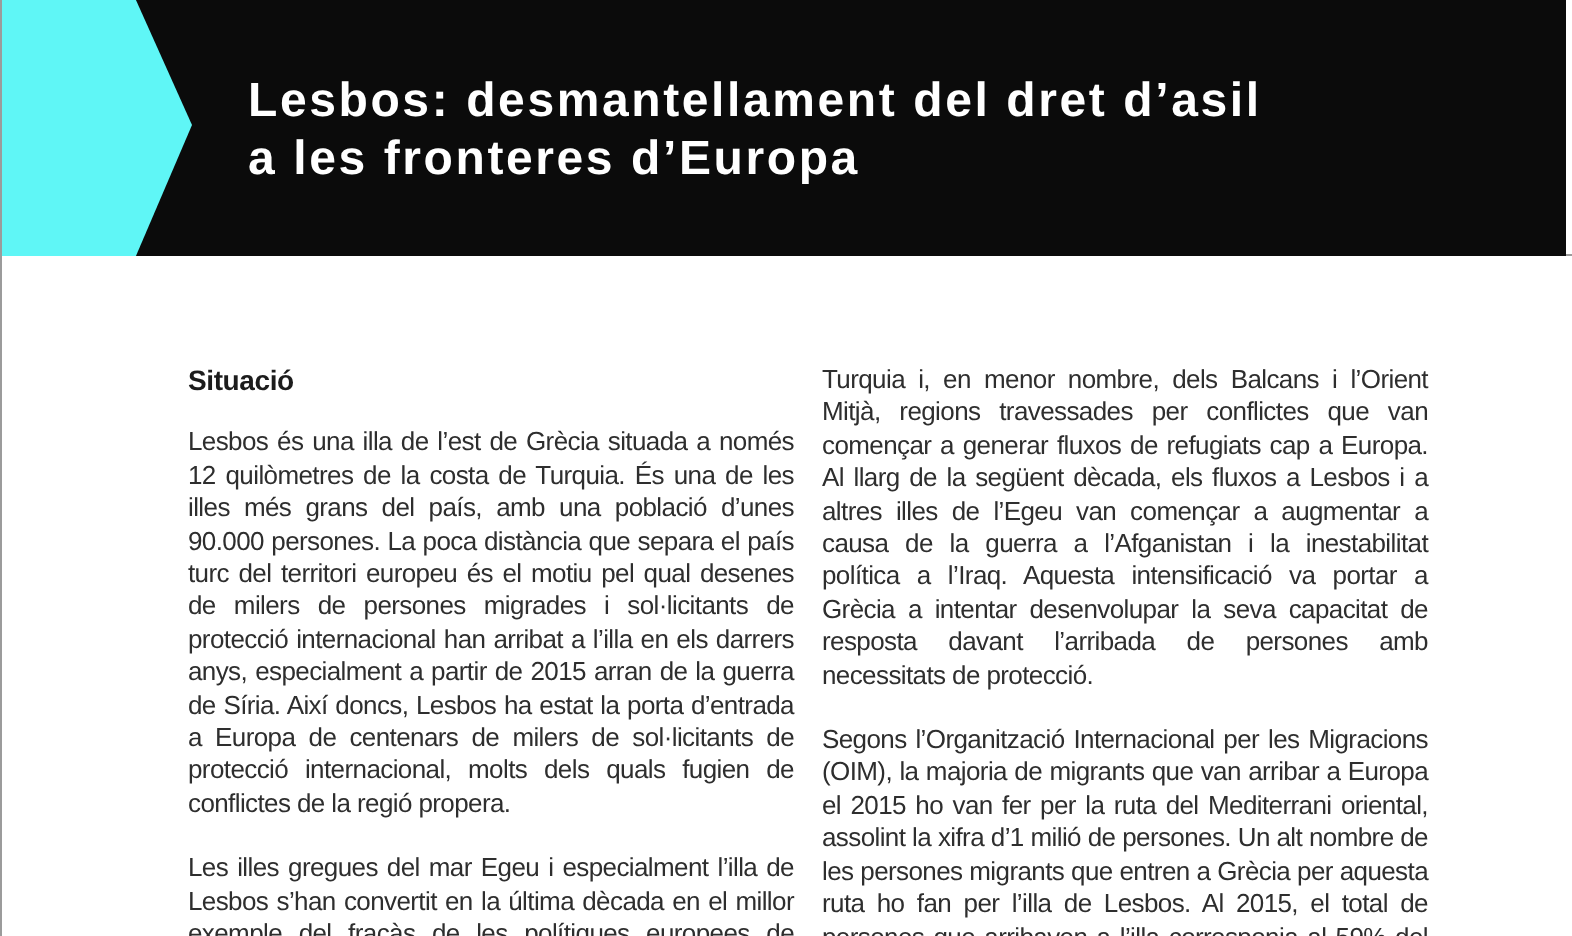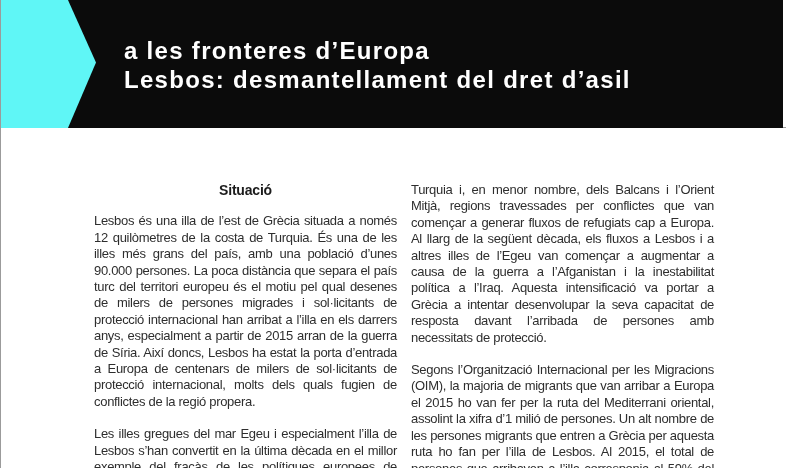--- a/index.html
+++ b/index.html
@@ -63,36 +63,36 @@
     text-align: justify;
   }
   .column-left  { left: 93px; }
   .column-right { left: 410px; }
 
   .section-heading {
     font-weight: bold;
     font-size: 14px;
     color: #1c1c1c;
     margin-bottom: 15px;
-    text-align: center;
+    text-align: left;
     letter-spacing: -0.2px;
   }
   .column p { margin-bottom: 16px; }
 </style>
 </head>
 <body>
 
 <div class="page">
 
   <div class="header-wrap">
     <div class="header-band"></div>
     <div class="accent-arrow"></div>
     <div class="page-title">
+      <div>Lesbos: desmantellament del dret d’asil</div>
       <div>a les fronteres d’Europa</div>
-      <div>Lesbos: desmantellament del dret d’asil</div>
     </div>
   </div>
 
   <div class="column column-left">
     <div class="section-heading">Situació</div>
     <p>Lesbos és una illa de l’est de Grècia situada a només 12 quilòmetres de la costa de Turquia. És una de les illes més grans del país, amb una població d’unes 90.000 persones. La poca distància que separa el país turc del territori europeu és el motiu pel qual desenes de milers de persones migrades i sol·licitants de protecció internacional han arribat a l’illa en els darrers anys, especialment a partir de 2015 arran de la guerra de Síria. Així doncs, Lesbos ha estat la porta d’entrada a Europa de centenars de milers de sol·licitants de protecció internacional, molts dels quals fugien de conflictes de la regió propera.</p>
     <p>Les illes gregues del mar Egeu i especialment l’illa de Lesbos s’han convertit en la última dècada en el millor exemple del fracàs de les polítiques europees de migració i asil pel que fa a la protecció de les</p>
   </div>
 
   <div class="column column-right">

